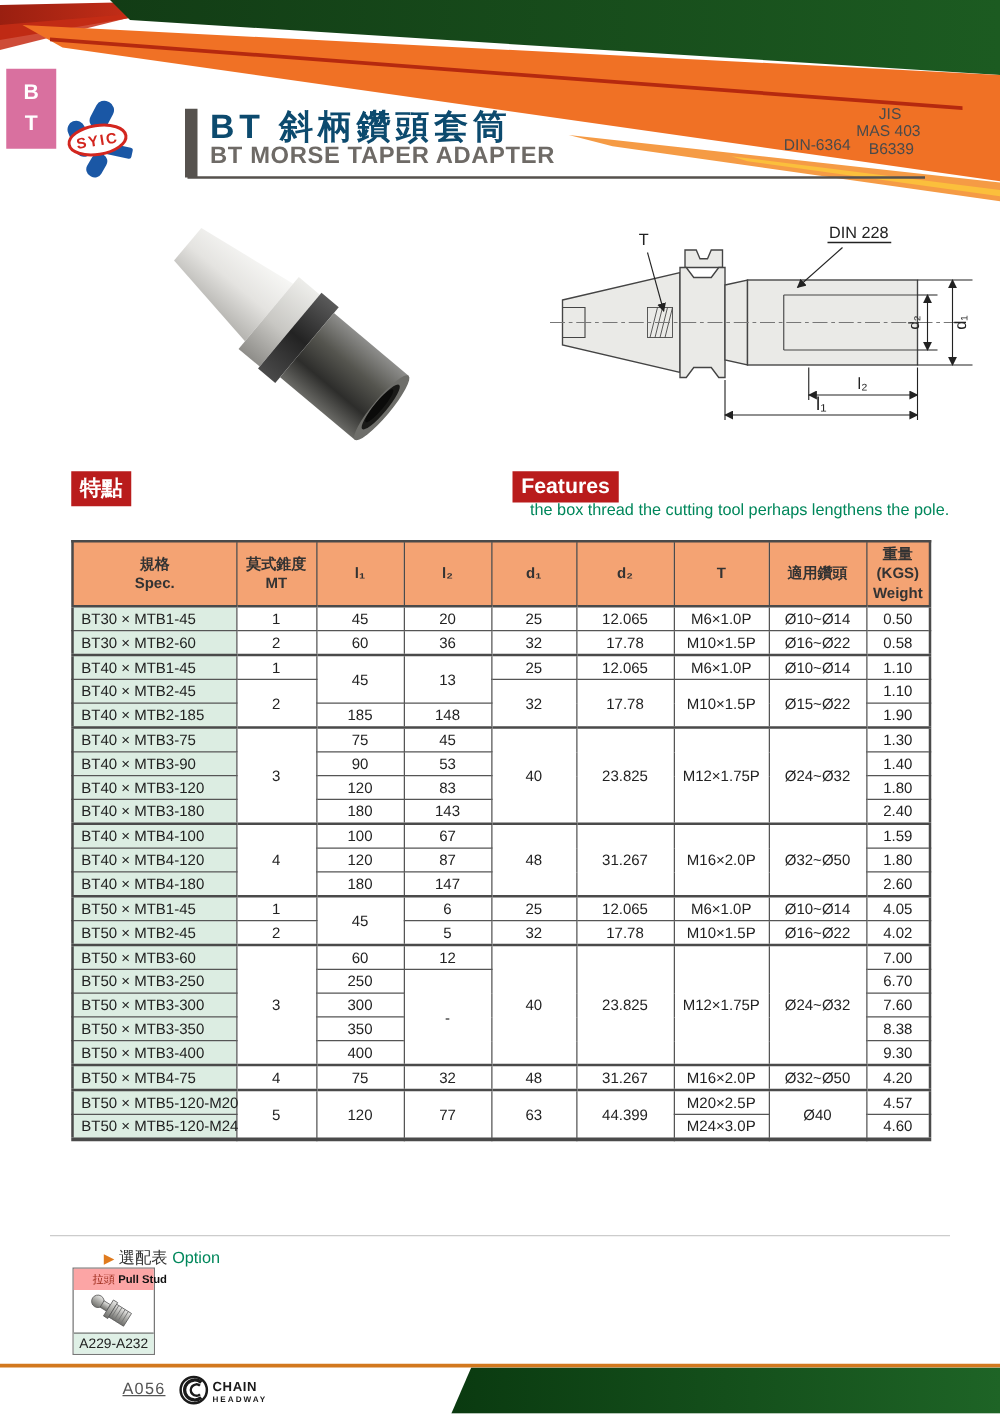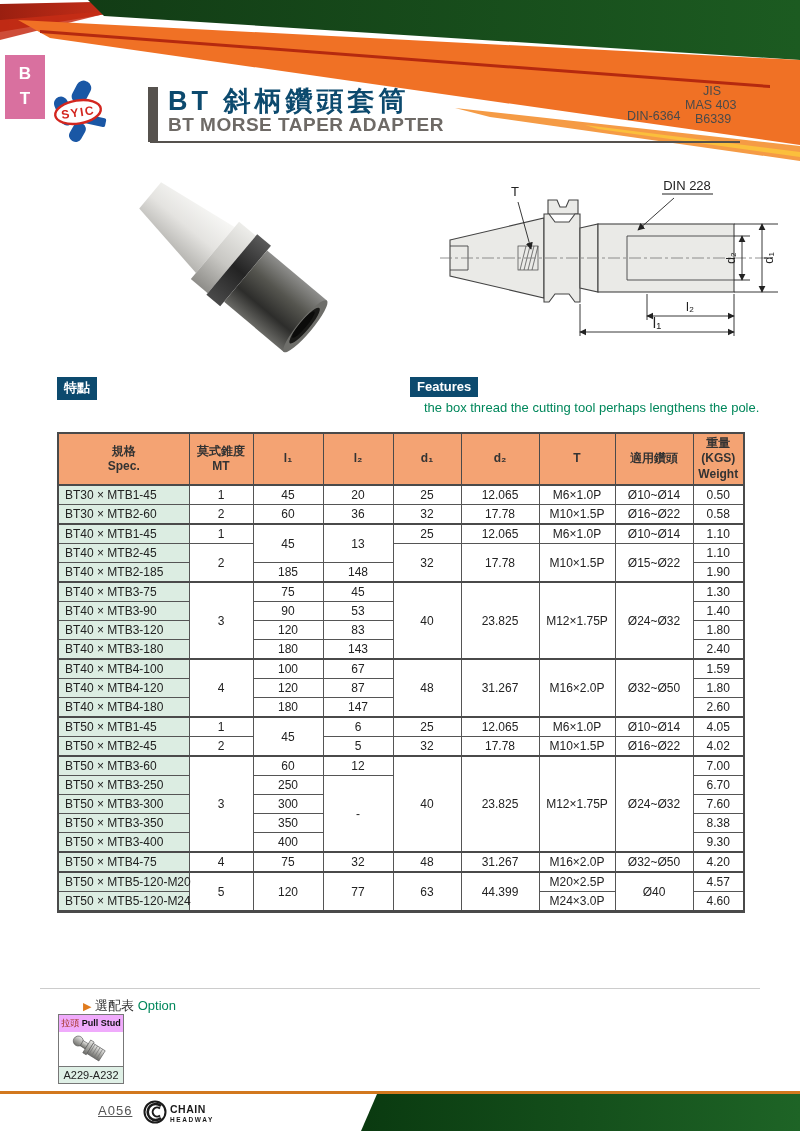--- a/index.html
+++ b/index.html
@@ -26,21 +26,21 @@
   .std{position:absolute;font-size:12.5px;color:#4A4A4A;white-space:nowrap;}
   .std-jis{left:703px;top:84px;}
   .std-mas{left:685px;top:98px;}
   .std-b{left:695px;top:112px;}
   .std-din{left:627px;top:109px;}
 
   .photo{position:absolute;left:112px;top:160px;}
   .drawing{position:absolute;left:432px;top:166px;}
 
   
-  .feat-label{position:absolute;background:#0c4a6e;color:#fff;font-size:13px;font-weight:bold;
+  .feat-label{position:absolute;background:#b91c1c;color:#fff;font-size:17px;font-weight:bold;
               padding:2px 7px 3px;white-space:nowrap;}
   .feat-zh-label{left:57px;top:377px;}
   .feat-en-label{left:410px;top:377px;}
   .feat-zh-text{position:absolute;left:57px;top:401px;font-size:13px;color:#3E5C4E;white-space:nowrap;}
   .feat-en-text{position:absolute;left:410px;top:400px;font-size:13px;color:#00875B;line-height:1.2;width:370px;}
   .feat-en-text .l2{padding-left:14px;}
 
   
   .spec-table{position:absolute;left:57px;top:432px;width:686px;border-collapse:collapse;
               table-layout:fixed;border:2px solid #4A4A4A;border-bottom:3px solid #4A4A4A;}
@@ -52,21 +52,21 @@
   .spec-table tr.g td{border-top:2px solid #4A4A4A;}
 
   .divider{position:absolute;left:40px;top:988px;width:720px;height:1px;background:#CCC;}
 
   
   .option-line{position:absolute;left:57px;top:997px;font-size:13px;white-space:nowrap;padding-left:26px;}
   .option-line .mk{color:#E07B1E;font-size:11px;}
   .option-line .zh{color:#333;}
   .option-line .en{color:#00875B;}
   .stud-card{position:absolute;left:58px;top:1014px;width:64px;border:1px solid #777;background:#fff;}
-  .stud-head{background:#f0abfc;font-size:9px;text-align:center;padding:2px 2px;white-space:nowrap;}
+  .stud-head{background:#fca5a5;font-size:9px;text-align:center;padding:2px 15px;white-space:nowrap;}
   .stud-head .zh{color:#A03020;}
   .stud-head .en{color:#111;font-weight:bold;}
   .stud-img{height:34px;display:flex;align-items:center;justify-content:center;}
   .stud-code{background:#DFF0E6;border-top:1px solid #777;font-size:11px;text-align:center;
              padding:2px 0;color:#222;}
 
   
   .footer-rule{position:absolute;left:0;top:1091px;width:800px;height:3px;background:#D2781E;}
   .footer-band{position:absolute;left:0;top:1094px;}
   .page-num{position:absolute;left:98px;top:1103px;font-size:13px;color:#555;letter-spacing:1px;text-decoration:underline;}

